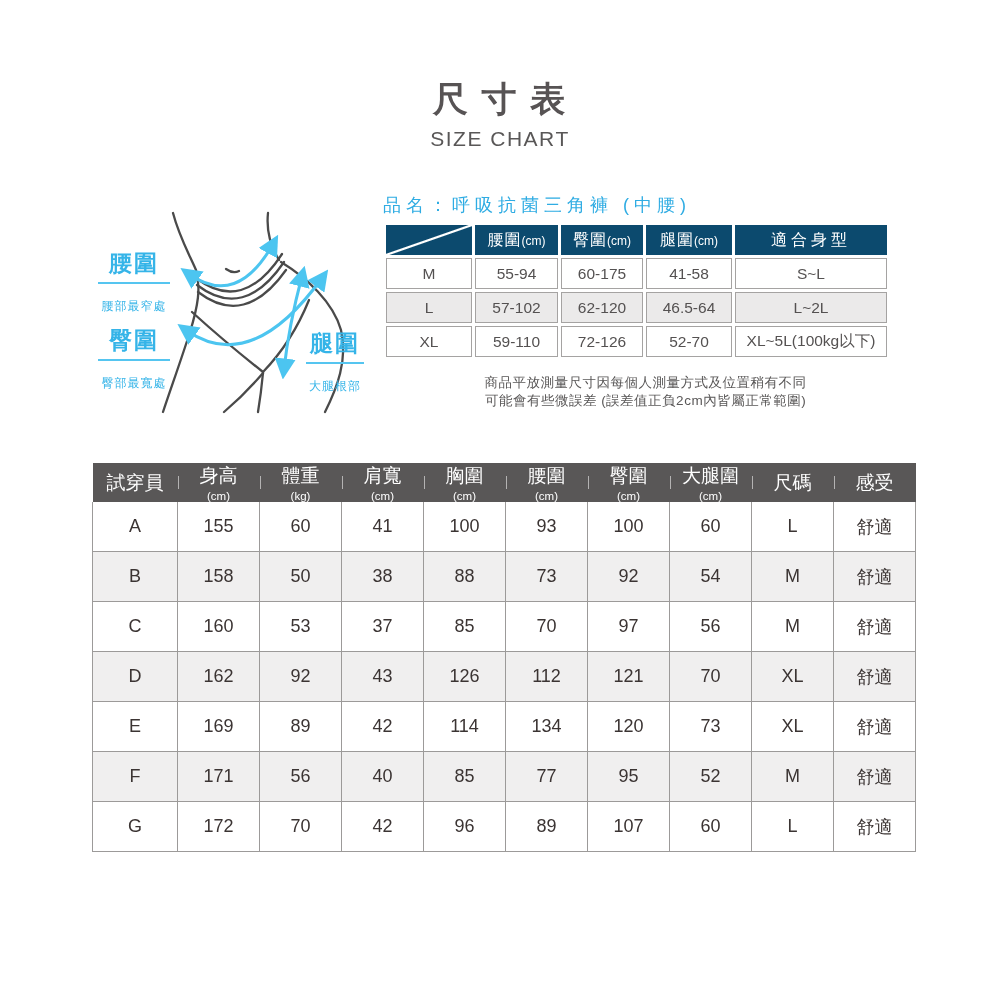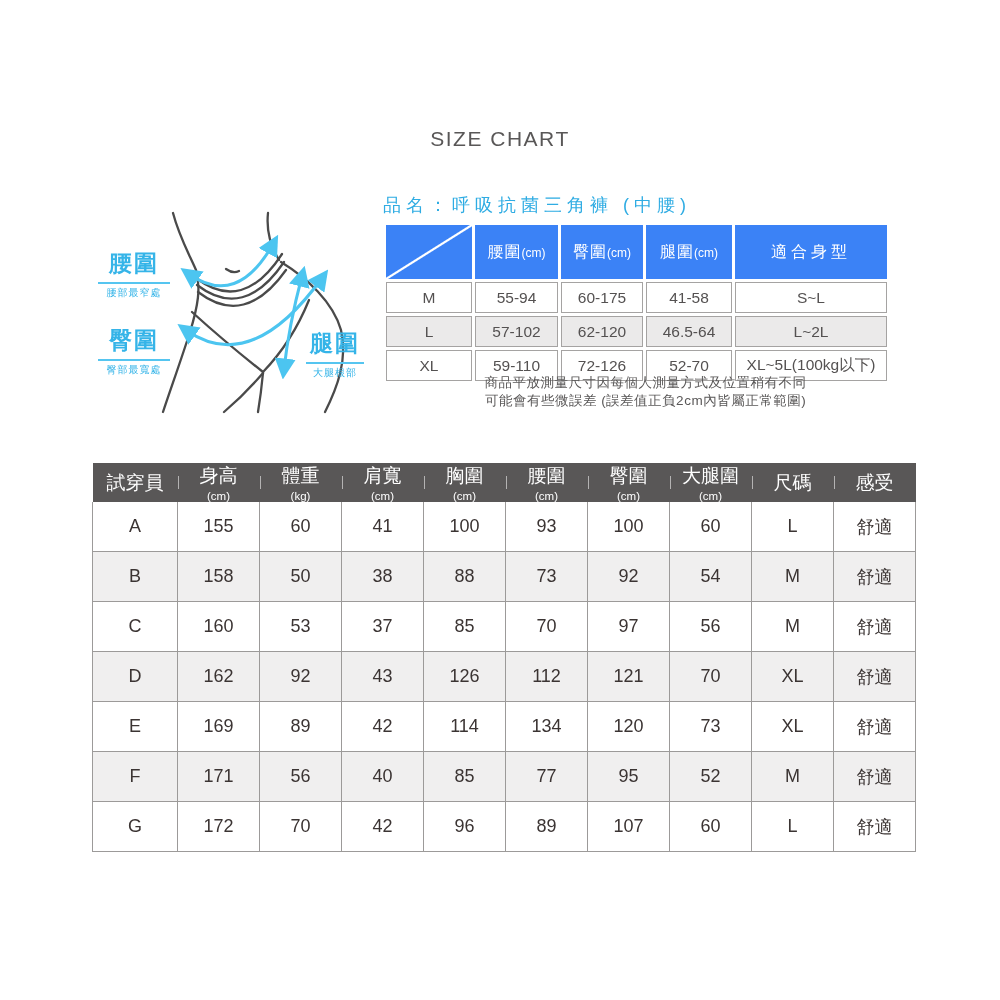--- a/index.html
+++ b/index.html
@@ -15,37 +15,37 @@
   .page-subtitle{
     position:absolute;top:127px;left:0;width:100%;text-align:center;
     font-size:21px;color:#595757;letter-spacing:1.5px;
   }
   
   .diagram{position:absolute;left:85px;top:190px;width:300px;height:232px;}
   .diagram svg{position:absolute;left:0;top:0;}
   .dlabel{position:absolute;text-align:center;color:#35B4E8;}
   .dlabel .nm{font-size:23px;font-weight:bold;letter-spacing:2px;}
   .dlabel .ul{height:0;border-top:2px solid #55C5F0;margin-top:3px;}
-  .dlabel .ds{font-size:10px;margin-top:2px;white-space:nowrap;letter-spacing:1px;}
+  .dlabel .ds{font-size:12px;margin-top:14px;white-space:nowrap;letter-spacing:1px;}
   .dlabel-waist{left:13px;top:58px;width:72px;}
   .dlabel-hip{left:13px;top:135px;width:72px;}
   .dlabel-thigh{left:221px;top:138px;width:58px;}
   
   .product-name{
     position:absolute;left:383px;top:193px;
     font-size:18px;color:#2FACE3;letter-spacing:5px;white-space:nowrap;
   }
   
   .size-table{
     position:absolute;left:383px;top:222px;width:507px;
     border-collapse:separate;border-spacing:3px;table-layout:fixed;
   }
   .size-table th{
-    background:#3b82f6;color:#fff;font-weight:normal;font-size:16px;
-    height:30px;text-align:center;padding:12px;letter-spacing:1px;
+    background:#0c4a6e;color:#fff;font-weight:normal;font-size:16px;
+    height:30px;text-align:center;padding:0;letter-spacing:1px;
   }
   .size-table th .hu{font-size:12px;letter-spacing:0;}
   .size-table th.diag{
     background-image:linear-gradient(to bottom right,
       rgba(0,0,0,0) calc(50% - 1.6px), #fff calc(50% - 0.6px),
       #fff calc(50% + 0.6px), rgba(0,0,0,0) calc(50% + 1.6px));
   }
   .size-table th.wide{letter-spacing:4px;}
   .size-table td{
     background:#fff;border:1px solid #A5A3A2;font-size:15.5px;color:#545151;
@@ -76,20 +76,21 @@
     font-size:18px;color:#3B3433;background:#fff;padding:0;
   }
   .fit-table tbody tr:nth-child(even) td{background:#F0EFEF;}
   .fit-table tbody tr:first-child td{border-top:none;}
 </style>
 </head>
 <body>
 
 <div class="canvas">
 
+  <div class="page-title">尺 寸 表</div>
   <div class="page-subtitle">SIZE CHART</div>
 
   <div class="diagram">
     <svg width="300" height="232" viewBox="0 0 300 232">
       <defs>
         <marker id="arr" markerWidth="7" markerHeight="7" viewBox="0 0 10 10" refX="5" refY="5" orient="auto-start-reverse">
           <path d="M0 0L10 5L0 10Z" fill="#4CC5F0"></path>
         </marker>
       </defs>
       <g fill="none" stroke="#4A4A4A" stroke-width="2.3" stroke-linecap="round">

